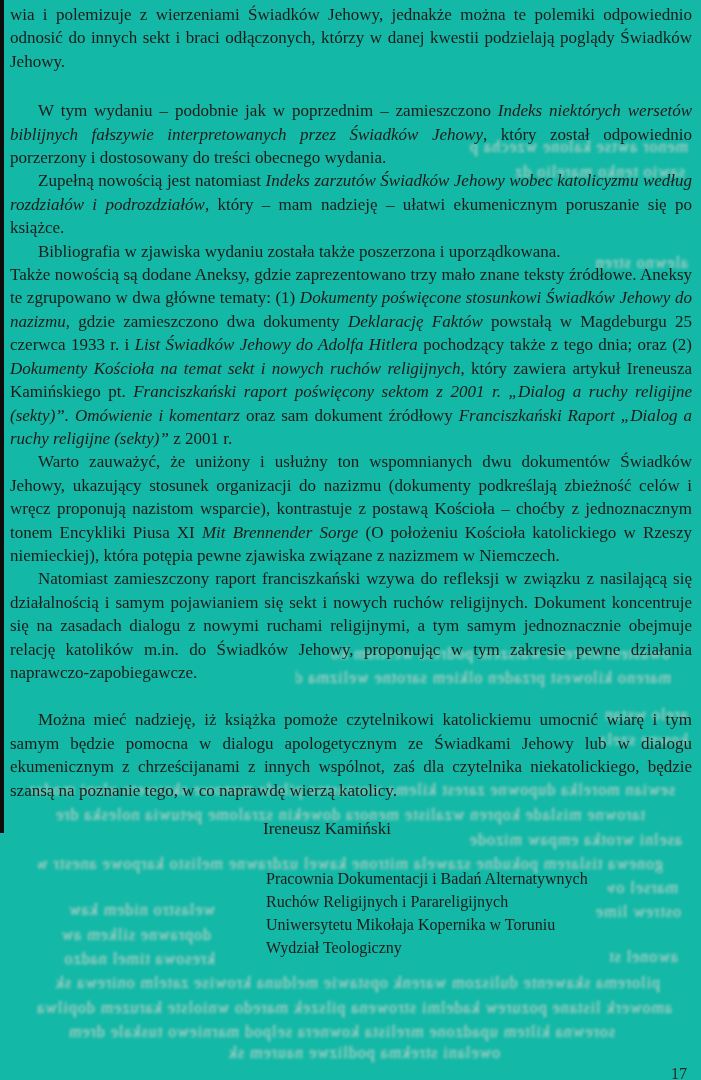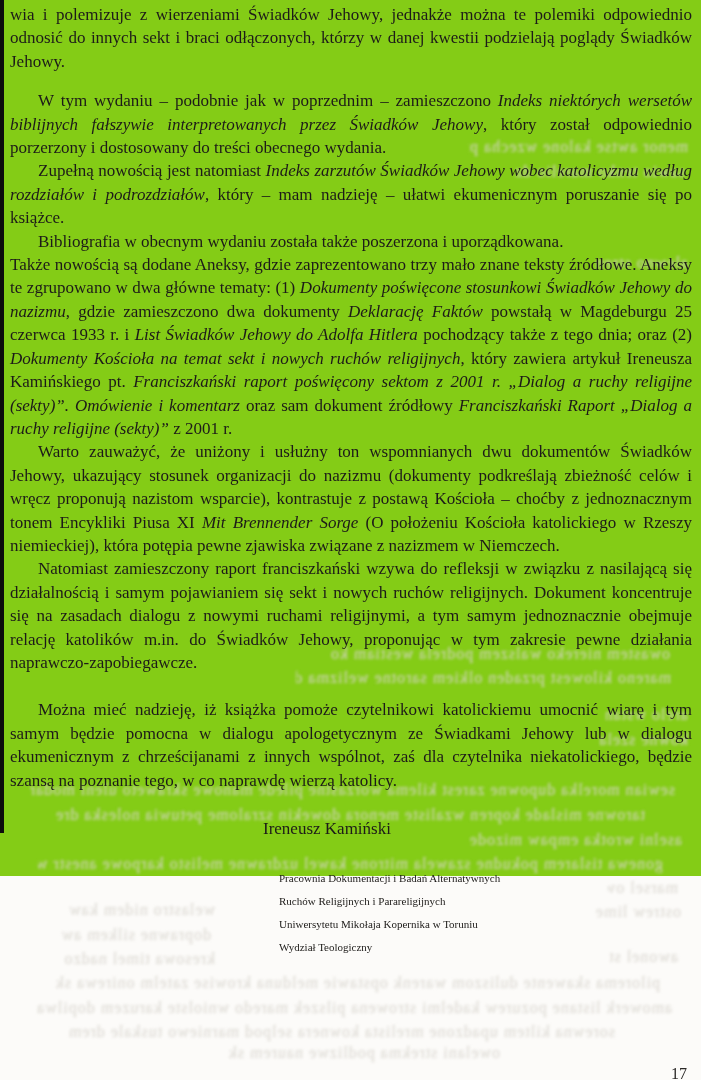--- a/index.html
+++ b/index.html
@@ -7,22 +7,22 @@
     padding: 0;
     width: 701px;
     height: 1080px;
     background: #fcfbf9;
     overflow: hidden;
     font-family: "Liberation Serif", "DejaVu Serif", serif;
   }
   .page {
     position: relative;
     width: 701px;
-    height: 876px;
-    background: #84cc16;
+    height: 1080px;
+    background: #14b8a6;
   }
   
   .scan-bar {
     position: absolute;
     left: 0; top: 0;
     width: 4px; height: 833px;
     background: #0c0c0c;
     z-index: 3;
   }
   
@@ -57,24 +57,24 @@
     position: absolute;
     left: 263px; top: 817px;
     z-index: 2;
     color: #1d1b19;
     font-size: 17px;
     line-height: 23px;
     text-align: center;
   }
   .affiliation-block {
     position: absolute;
-    left: 279px; top: 867px;
+    left: 266px; top: 867px;
     z-index: 2;
     color: #1d1b19;
-    font-size: 11px;
+    font-size: 16px;
     line-height: 23px;
   }
   .page-number {
     position: absolute;
     right: 14px; top: 1065px;
     z-index: 2;
     color: #2a2826;
     font-size: 16px;
   }
 </style>
@@ -104,23 +104,23 @@
       <div class="bleed-line" style="left: 30px; top: 950px; width: 185px;">kresowa timel nadzo</div>
       <div class="bleed-line" style="left: 610px; top: 948px; width: 68px;">awonel str</div>
       <div class="bleed-line" style="left: 55px; top: 974px; width: 605px;">pilorema skawente duliszom warenk opstawie melduna krowise zatelm onirewa skodl</div>
       <div class="bleed-line" style="left: 32px; top: 999px; width: 640px;">amowerk listane pozurew kadelmi strowena pilszek maredo wniolste karuzem dopilwa nestr</div>
       <div class="bleed-line" style="left: 50px; top: 1023px; width: 565px;">sorewna kiltem upadzone mrelista kownera selpod marniewo tuskale drem</div>
       <div class="bleed-line" style="left: 200px; top: 1044px; width: 300px;">owelani strekma podlizwe naurem sk</div>
     </div>
 
   <div class="text-layer">
       <p><span>wia i polemizuje z wierzeniami Świadków Jehowy, jednakże można te polemiki odpowiednio odnosić do innych sekt i braci odłączonych, którzy w danej kwestii podzielają poglądy Świadków Jehowy.</span></p>
-      <p class="indent" style="margin-top: 16px;"><span>W tym wydaniu – podobnie jak w poprzednim – zamieszczono </span><em>Indeks niektórych wersetów biblijnych fałszywie interpretowanych przez Świadków Jehowy</em><span>, który został odpowiednio porzerzony i dostosowany do treści obecnego wydania.</span></p>
+      <p class="indent" style="margin-top: 26px;"><span>W tym wydaniu – podobnie jak w poprzednim – zamieszczono </span><em>Indeks niektórych wersetów biblijnych fałszywie interpretowanych przez Świadków Jehowy</em><span>, który został odpowiednio porzerzony i dostosowany do treści obecnego wydania.</span></p>
       <p class="indent"><span>Zupełną nowością jest natomiast </span><em>Indeks zarzutów Świadków Jehowy wobec katolicyzmu według rozdziałów i podrozdziałów</em><span>, który – mam nadzieję – ułatwi ekumenicznym poruszanie się po książce.</span></p>
-      <p class="indent"><span>Bibliografia w obecnym wydaniu została także poszerzona i uporządkowana.</span></p>
+      <p class="indent"><span>Bibliografia w zjawiska wydaniu została także poszerzona i uporządkowana.</span></p>
       <p><span>Także nowością są dodane Aneksy, gdzie zaprezentowano trzy mało znane teksty źródłowe. Aneksy te zgrupowano w dwa główne tematy: (1) </span><em>Dokumenty poświęcone stosunkowi Świadków Jehowy do nazizmu</em><span>, gdzie zamieszczono dwa dokumenty </span><em>Deklarację Faktów</em><span> powstałą w Magdeburgu 25 czerwca 1933 r. i </span><em>List Świadków Jehowy do Adolfa Hitlera</em><span> pochodzący także z tego dnia; oraz (2) </span><em>Dokumenty Kościoła na temat sekt i nowych ruchów religijnych</em><span>, który zawiera artykuł Ireneusza Kamińskiego pt. </span><em>Franciszkański raport poświęcony sektom z 2001 r. „Dialog a ruchy religijne (sekty)”. Omówienie i komentarz</em><span> oraz sam dokument źródłowy </span><em>Franciszkański Raport „Dialog a ruchy religijne (sekty)”</em><span> z 2001 r.</span></p>
       <p class="indent"><span>Warto zauważyć, że uniżony i usłużny ton wspomnianych dwu dokumentów Świadków Jehowy, ukazujący stosunek organizacji do nazizmu (dokumenty podkreślają zbieżność celów i wręcz proponują nazistom wsparcie), kontrastuje z postawą Kościoła – choćby z jednoznacznym tonem Encykliki Piusa XI </span><em>Mit Brennender Sorge</em><span> (O położeniu Kościoła katolickiego w Rzeszy niemieckiej), która potępia pewne zjawiska związane z nazizmem w Niemczech.</span></p>
       <p class="indent"><span>Natomiast zamieszczony raport franciszkański wzywa do refleksji w związku z nasilającą się działalnością i samym pojawianiem się sekt i nowych ruchów religijnych. Dokument koncentruje się na zasadach dialogu z nowymi ruchami religijnymi, a tym samym jednoznacznie obejmuje relację katolików m.in. do Świadków Jehowy, proponując w tym zakresie pewne działania naprawczo-zapobiegawcze.</span></p>
       <p class="indent" style="margin-top: 24px;"><span>Można mieć nadzieję, iż książka pomoże czytelnikowi katolickiemu umocnić wiarę i tym samym będzie pomocna w dialogu apologetycznym ze Świadkami Jehowy lub w dialogu ekumenicznym z chrześcijanami z innych wspólnot, zaś dla czytelnika niekatolickiego, będzie szansą na poznanie tego, w co naprawdę wierzą katolicy.</span></p>
     </div>
 
   <div class="signature-block">Ireneusz Kamiński</div>
 
   <div class="affiliation-block">
       <div>Pracownia Dokumentacji i Badań Alternatywnych</div>

